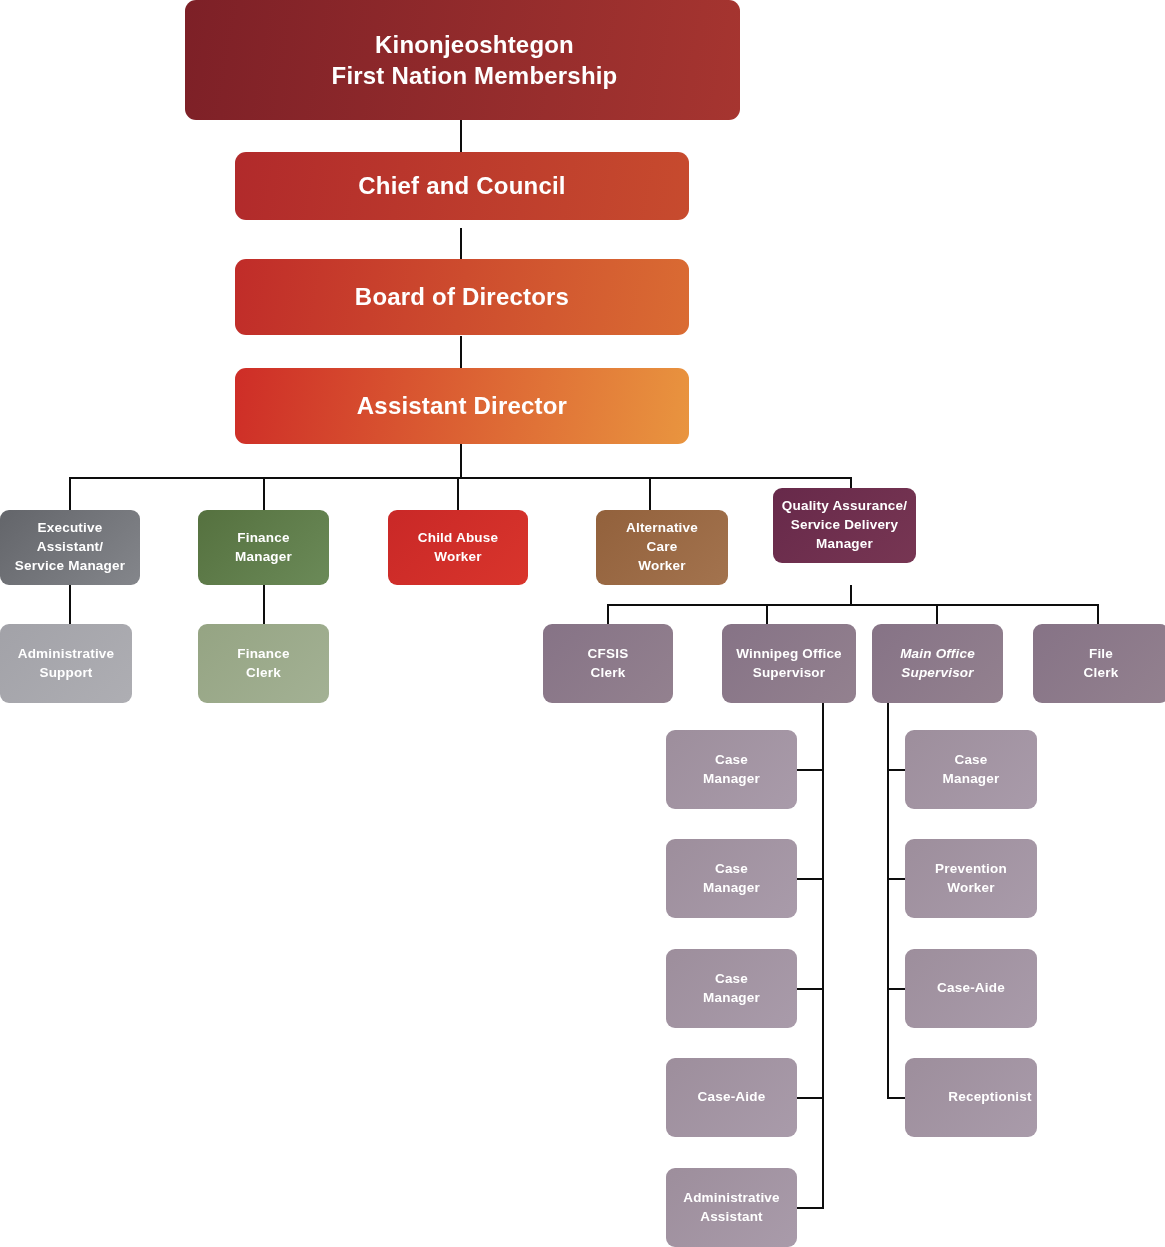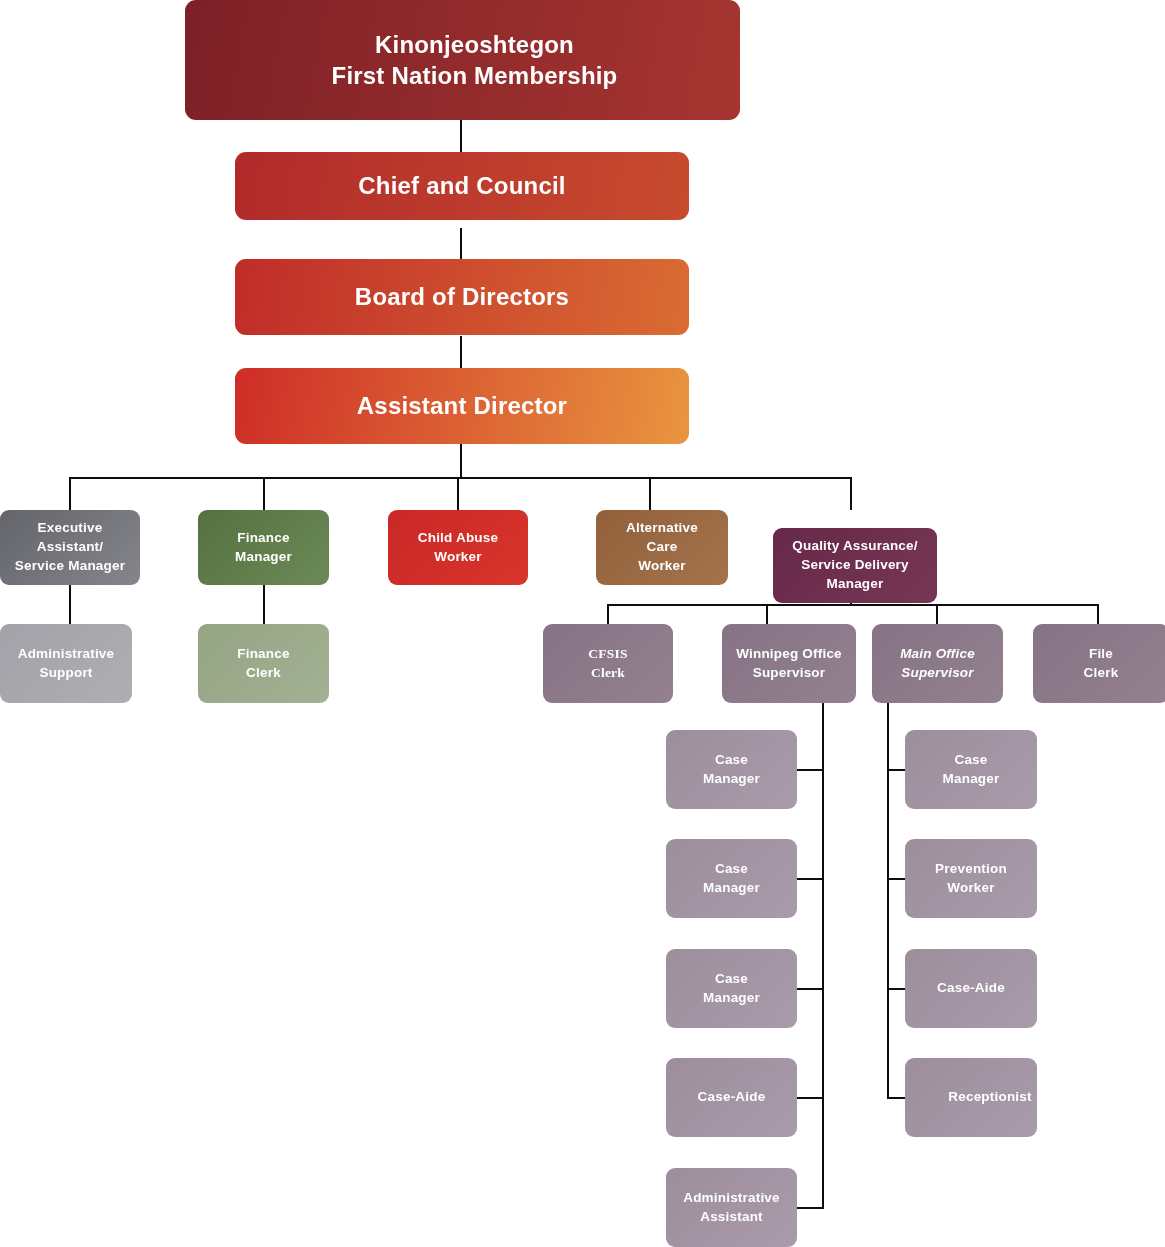--- a/index.html
+++ b/index.html
@@ -32,26 +32,26 @@
   #n-membership{left:185px;top:0;width:555px;height:120px;background:linear-gradient(100deg,#7d2027 0%,#a63530 100%);padding-left:24px;}
   #n-chief{left:235px;top:152px;width:454px;height:68px;background:linear-gradient(100deg,#b12a2b 0%,#c74b2e 100%);}
   #n-board{left:235px;top:259px;width:454px;height:76px;background:linear-gradient(100deg,#c02c29 0%,#da6c33 100%);}
   #n-exec{left:235px;top:368px;width:454px;height:76px;background:linear-gradient(100deg,#ce2d27 0%,#e9953f 100%);}
 
   
   #n-exec-assistant{left:0;top:510px;width:140px;height:75px;background:linear-gradient(135deg,#63656a 0%,#84868b 100%);}
   #n-finance-manager{left:198px;top:510px;width:131px;height:75px;background:linear-gradient(135deg,#55713f 0%,#6b8a58 100%);}
   #n-child-abuse{left:388px;top:510px;width:140px;height:75px;background:linear-gradient(135deg,#c92827 0%,#d9352c 100%);}
   #n-alt-care{left:584px;top:510px;width:132px;height:75px;background:linear-gradient(135deg,#92613c 0%,#a3734e 100%);margin-left:12px;}
-  #n-qa-manager{left:773px;top:528px;width:164px;height:75px;background:linear-gradient(135deg,#67294a 0%,#773653 100%);}
+  #n-qa-manager{left:773px;top:488px;width:143px;height:75px;background:linear-gradient(135deg,#67294a 0%,#773653 100%);}
 
   
   #n-admin-support{left:0;top:624px;width:132px;height:79px;background:linear-gradient(135deg,#a2a2a8 0%,#aeaeb3 100%);}
   #n-finance-clerk{left:198px;top:624px;width:131px;height:79px;background:linear-gradient(135deg,#95a483 0%,#a3b194 100%);}
-  #n-cfsis-clerk{left:543px;top:624px;width:130px;height:79px;background:linear-gradient(135deg,#867386 0%,#93818f 100%);font-family:Liberation Serif, serif;}
+  #n-cfsis-clerk{left:543px;top:624px;width:130px;height:79px;background:linear-gradient(135deg,#867386 0%,#93818f 100%);}
   #n-winnipeg-supervisor{left:700px;top:624px;width:134px;height:79px;background:linear-gradient(135deg,#867386 0%,#93818f 100%);margin-left:22px;}
   #n-main-supervisor{left:872px;top:624px;width:131px;height:79px;background:linear-gradient(135deg,#867386 0%,#93818f 100%);font-style:italic;}
   #n-file-clerk{left:1033px;top:624px;width:136px;height:79px;background:linear-gradient(135deg,#867386 0%,#93818f 100%);}
 
   
   .wpg{left:666px;width:131px;height:79px;background:linear-gradient(135deg,#9d8e9c 0%,#a99baa 100%);}
   #n-wpg-cm1{top:730px;} #n-wpg-cm2{top:839px;} #n-wpg-cm3{top:949px;}
   #n-wpg-caseaide{top:1058px;} #n-wpg-admin{top:1168px;}
 
   

